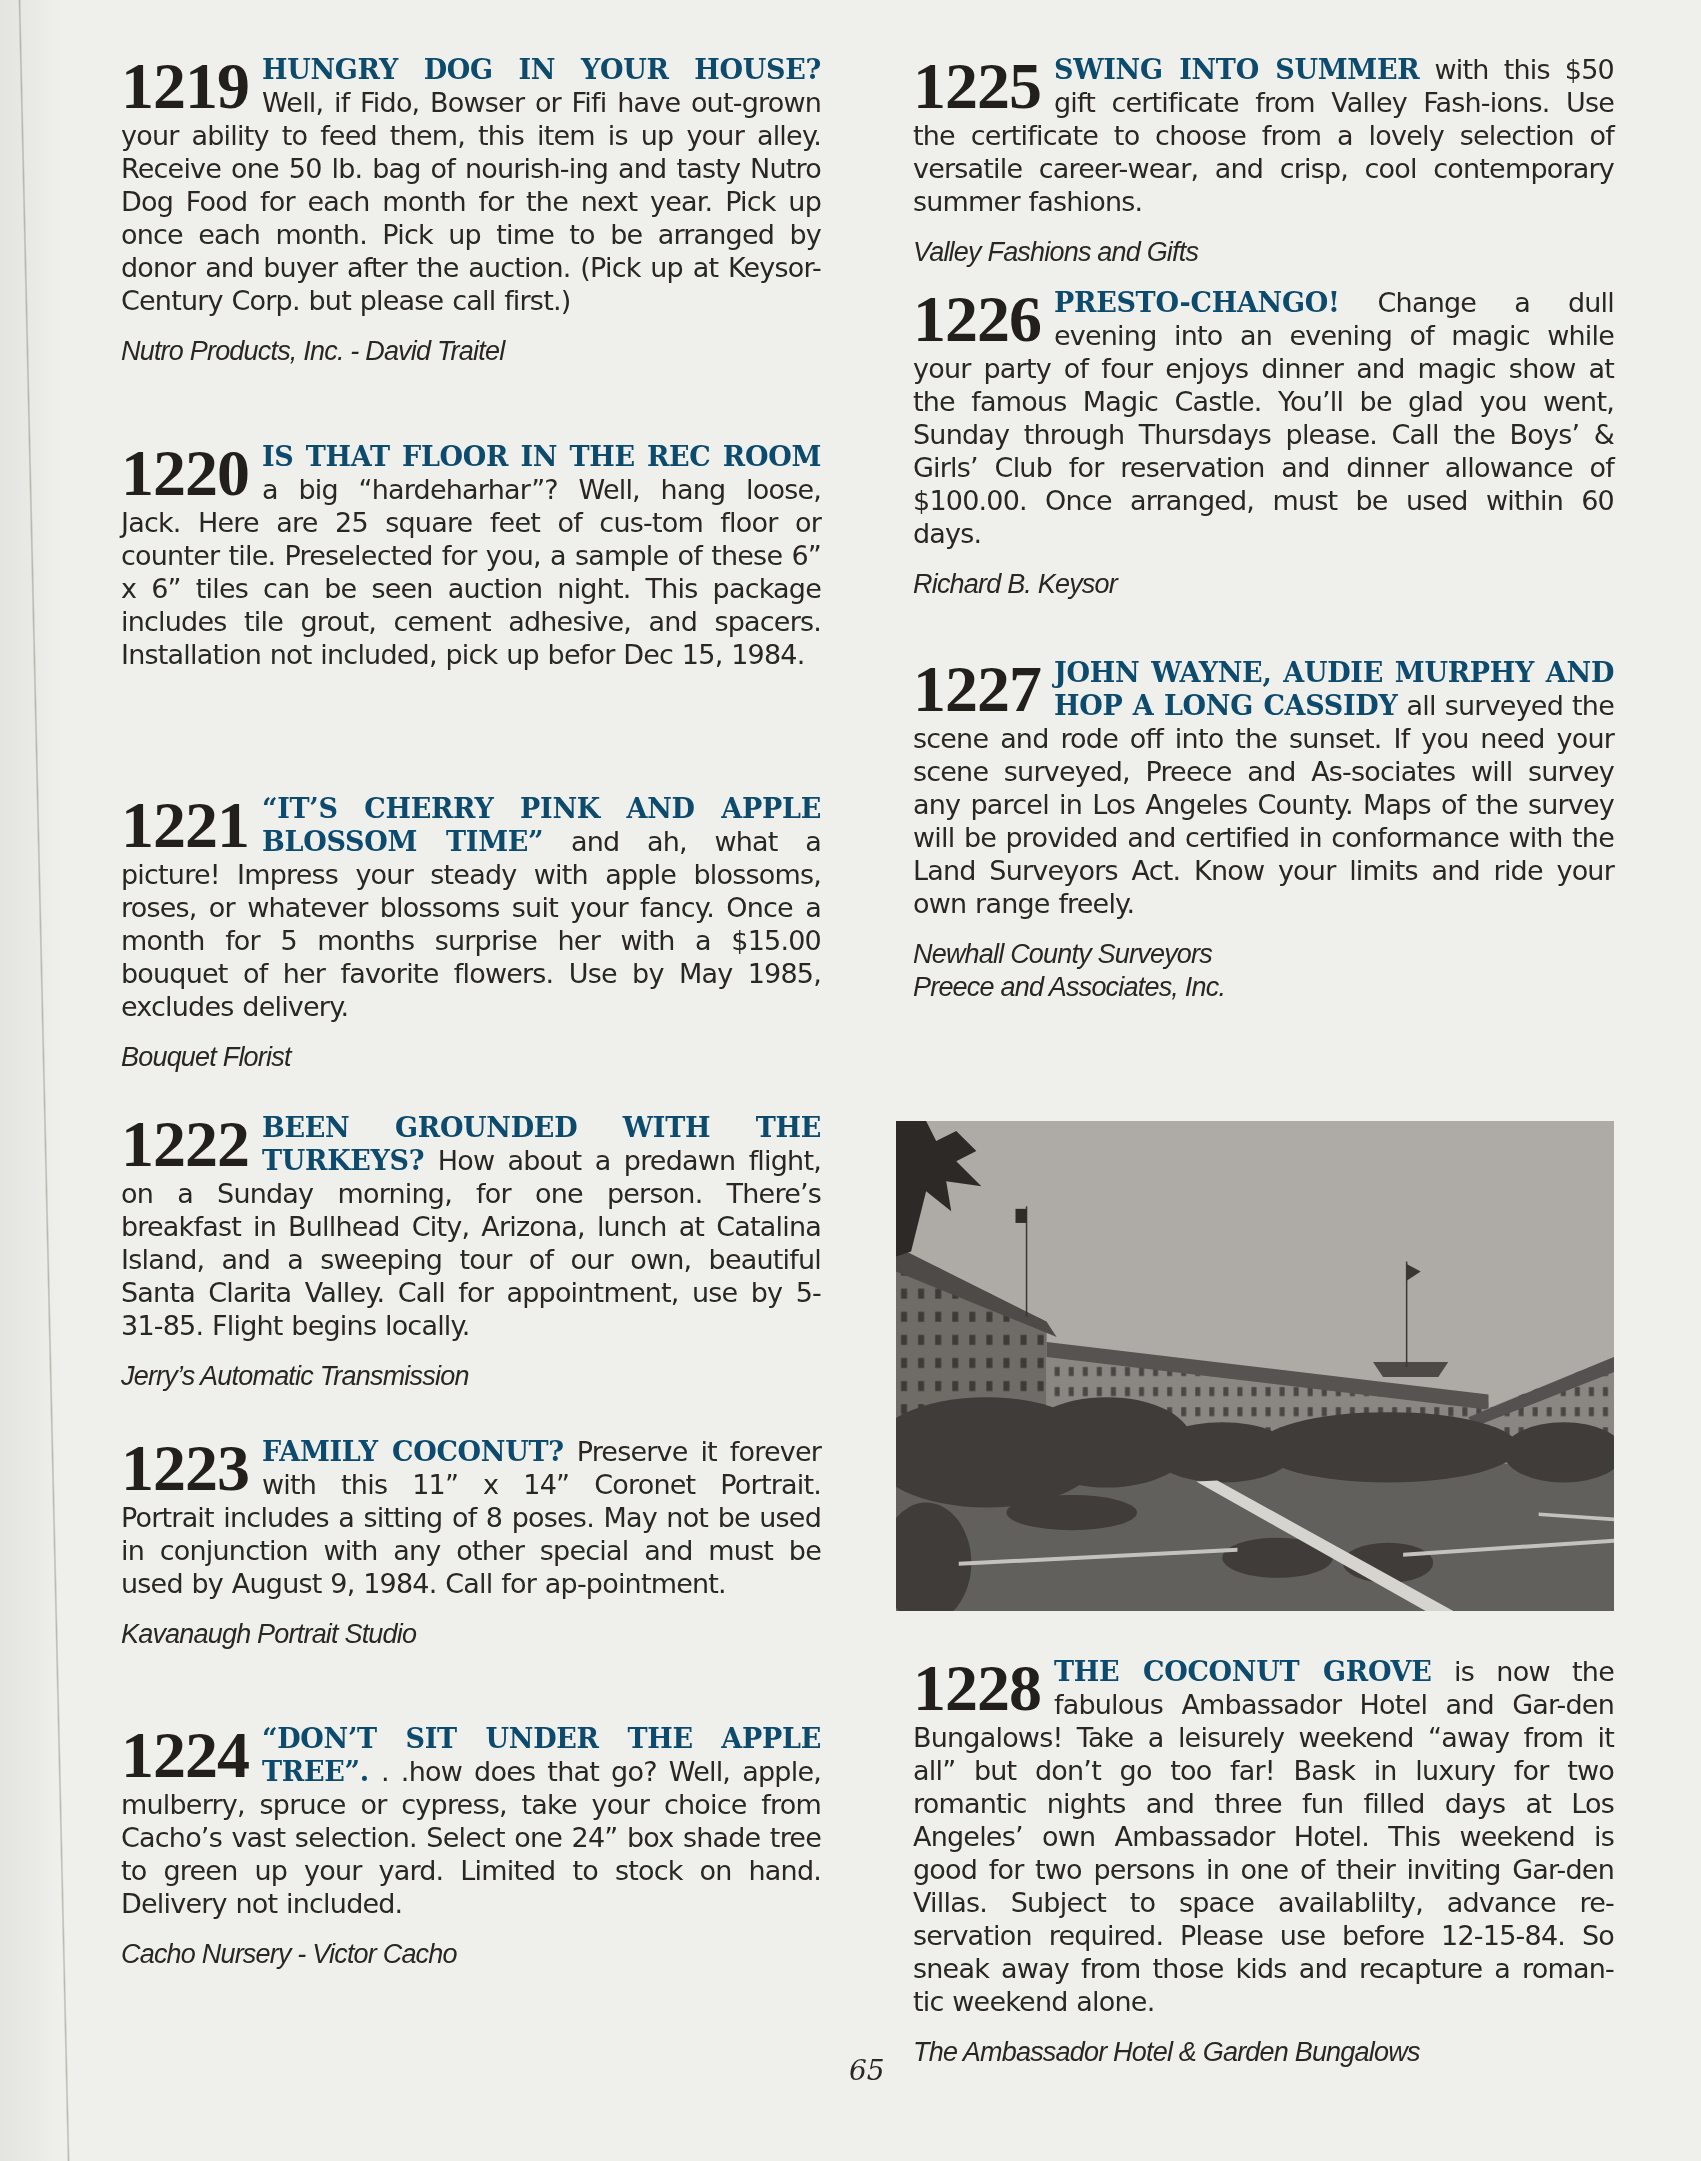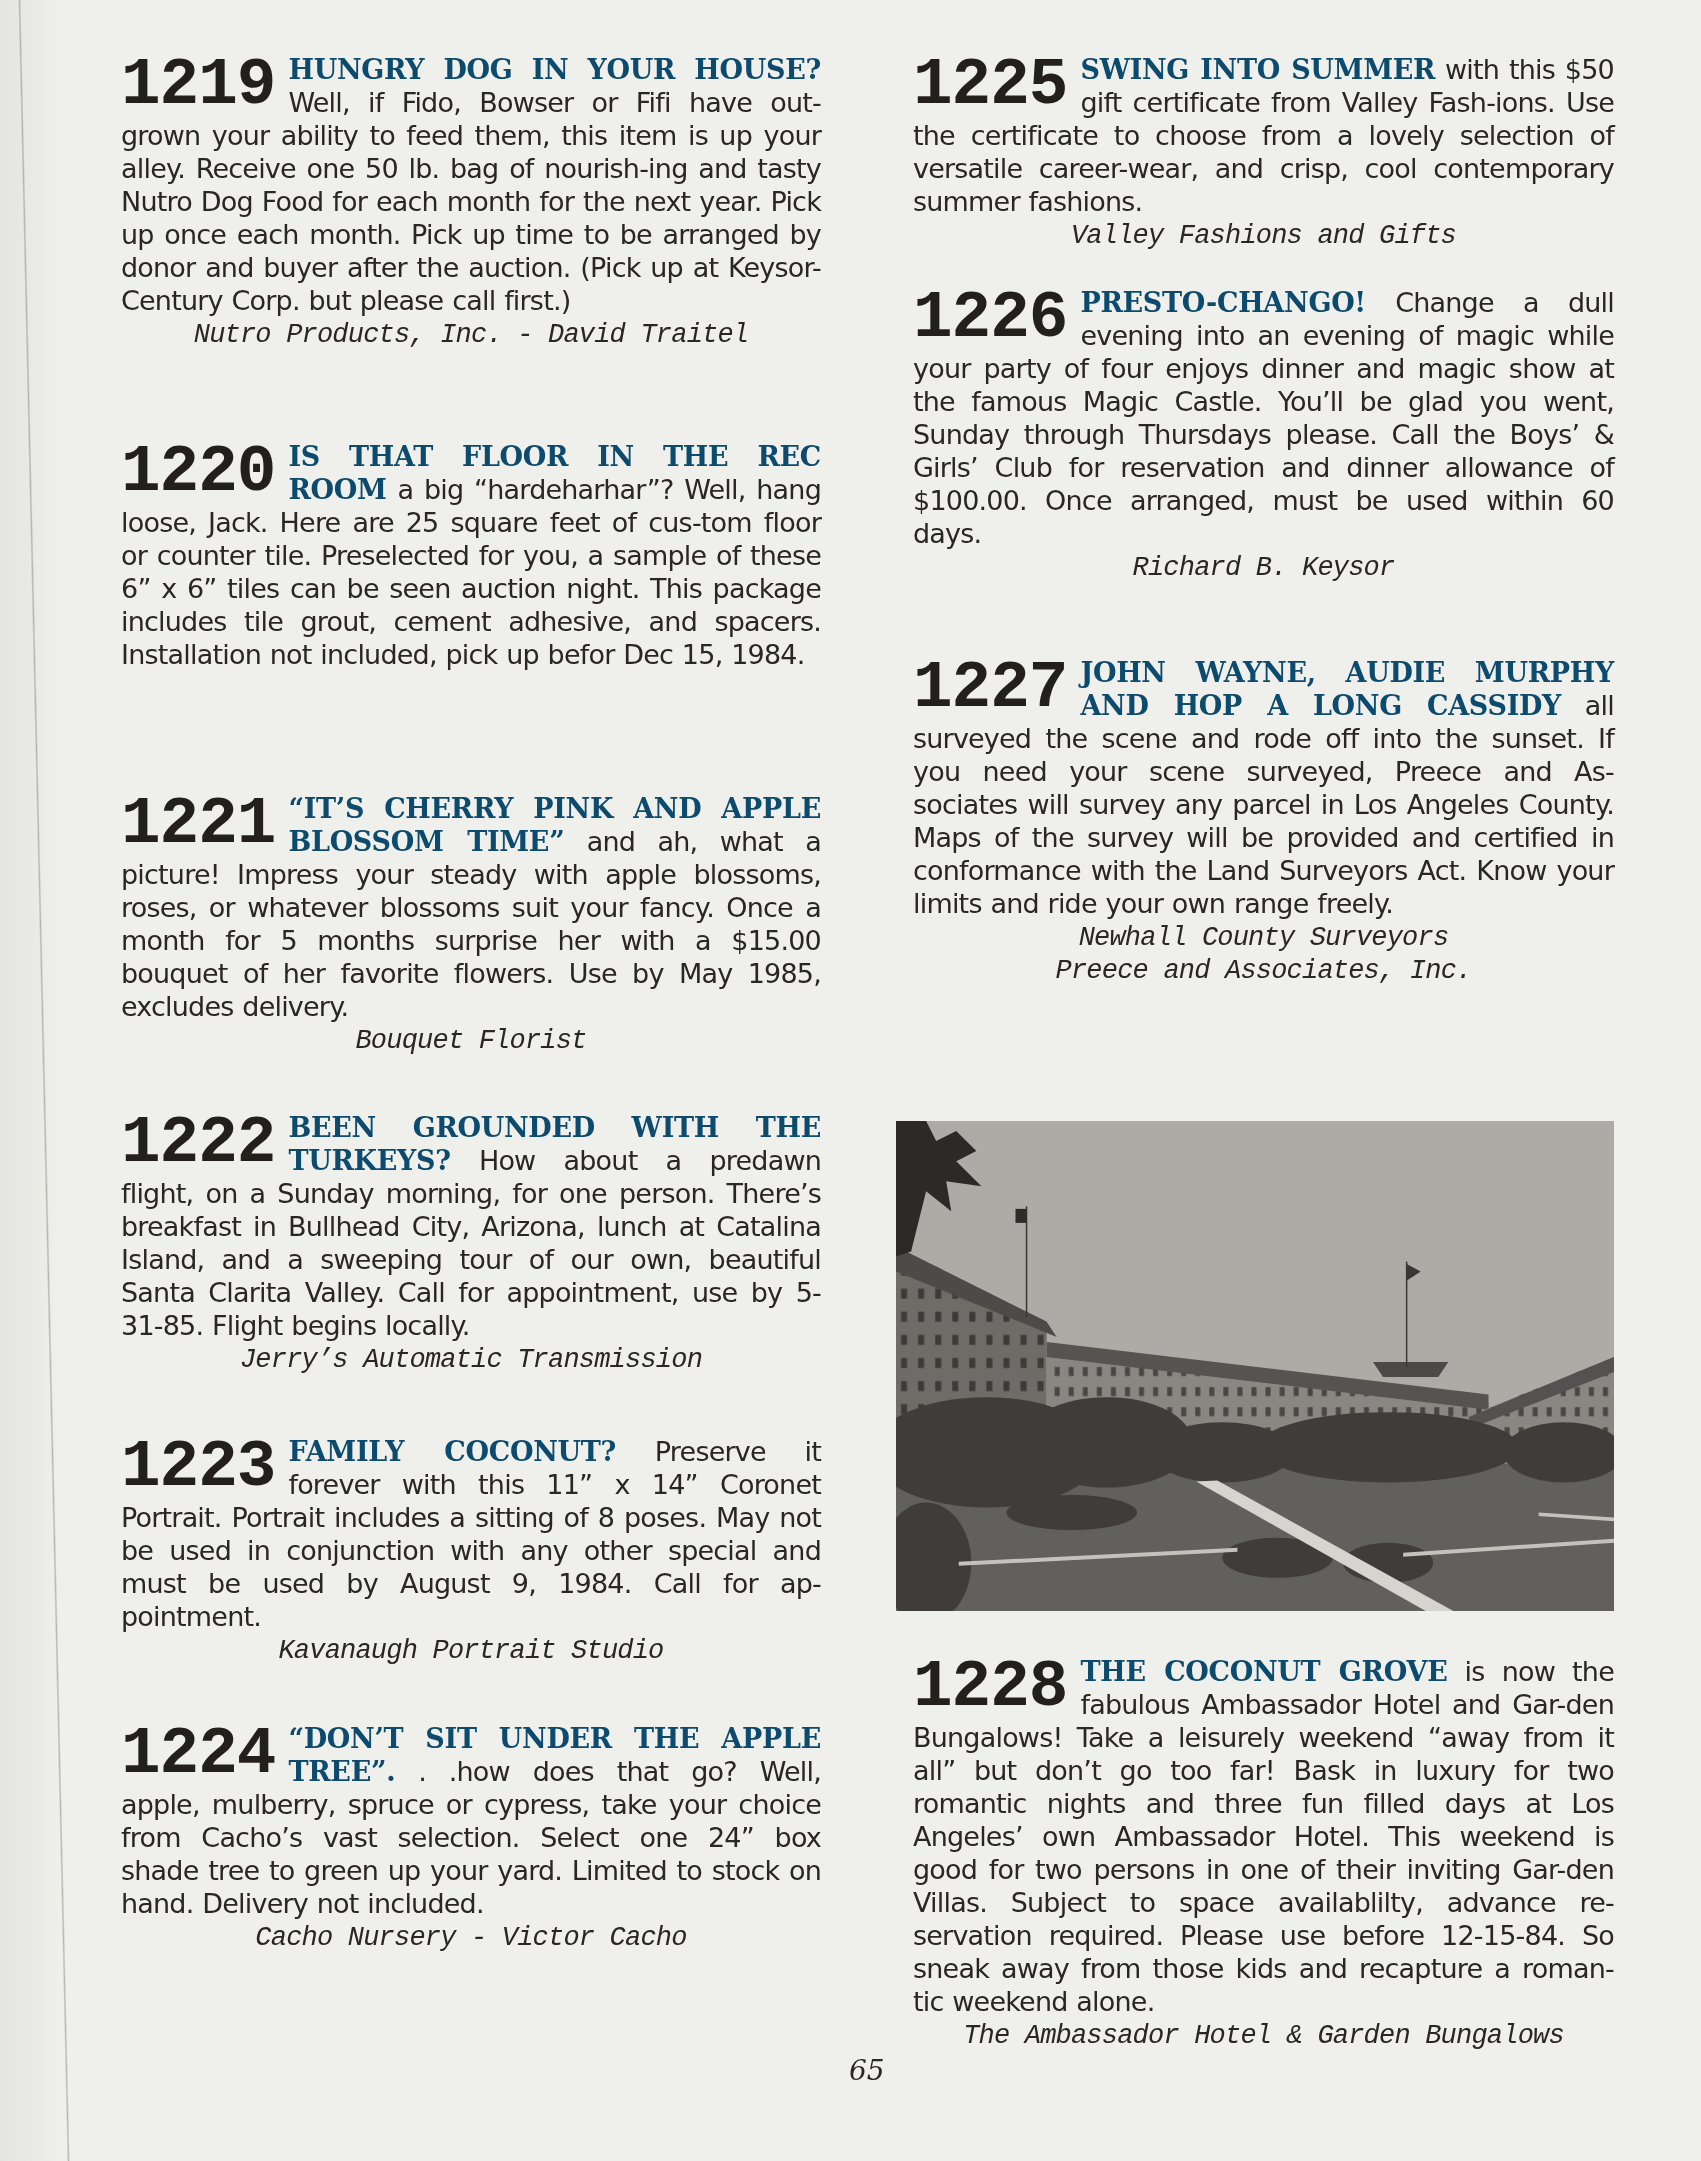--- a/index.html
+++ b/index.html
@@ -42,21 +42,21 @@
     .col-left { left: 121px; }
     .col-right { left: 913px; width: 701px; }
 
     .item {
       position: absolute;
       left: 0;
       width: 100%;
     }
     .item-number {
       float: left;
-      font-family: Liberation Mono, monospace;
+      font-family: Liberation Serif, serif;
       font-weight: bold;
       font-size: 66px;
       line-height: 56px;
       letter-spacing: -1px;
       margin: 5px 13px -3px 0;
       color: #231f1b;
     }
     .item-body {
       font-family: "DejaVu Sans", "Liberation Sans", sans-serif;
       font-size: 27px;
@@ -69,28 +69,28 @@
     }
     .item-headline {
       font-family: "DejaVu Serif", serif;
       font-weight: bold;
       font-size: 27px;
       letter-spacing: -0.3px;
       color: #0c4a6e;
     }
     .item-credit {
       clear: both;
-      text-align: center;
-      font-family: Liberation Mono, monospace;
+      text-align: left;
+      font-family: Liberation Sans, sans-serif;
       font-style: italic;
       font-size: 27px;
       line-height: 33px;
       letter-spacing: -0.8px;
       color: #2a2622;
-      margin-top: 2px;
+      margin-top: 18px;
     }
     .item-credit span { display: block; }
 
     
     .photo {
       position: absolute;
       left: 896px;
       top: 1121px;
       width: 718px;
       height: 490px;

